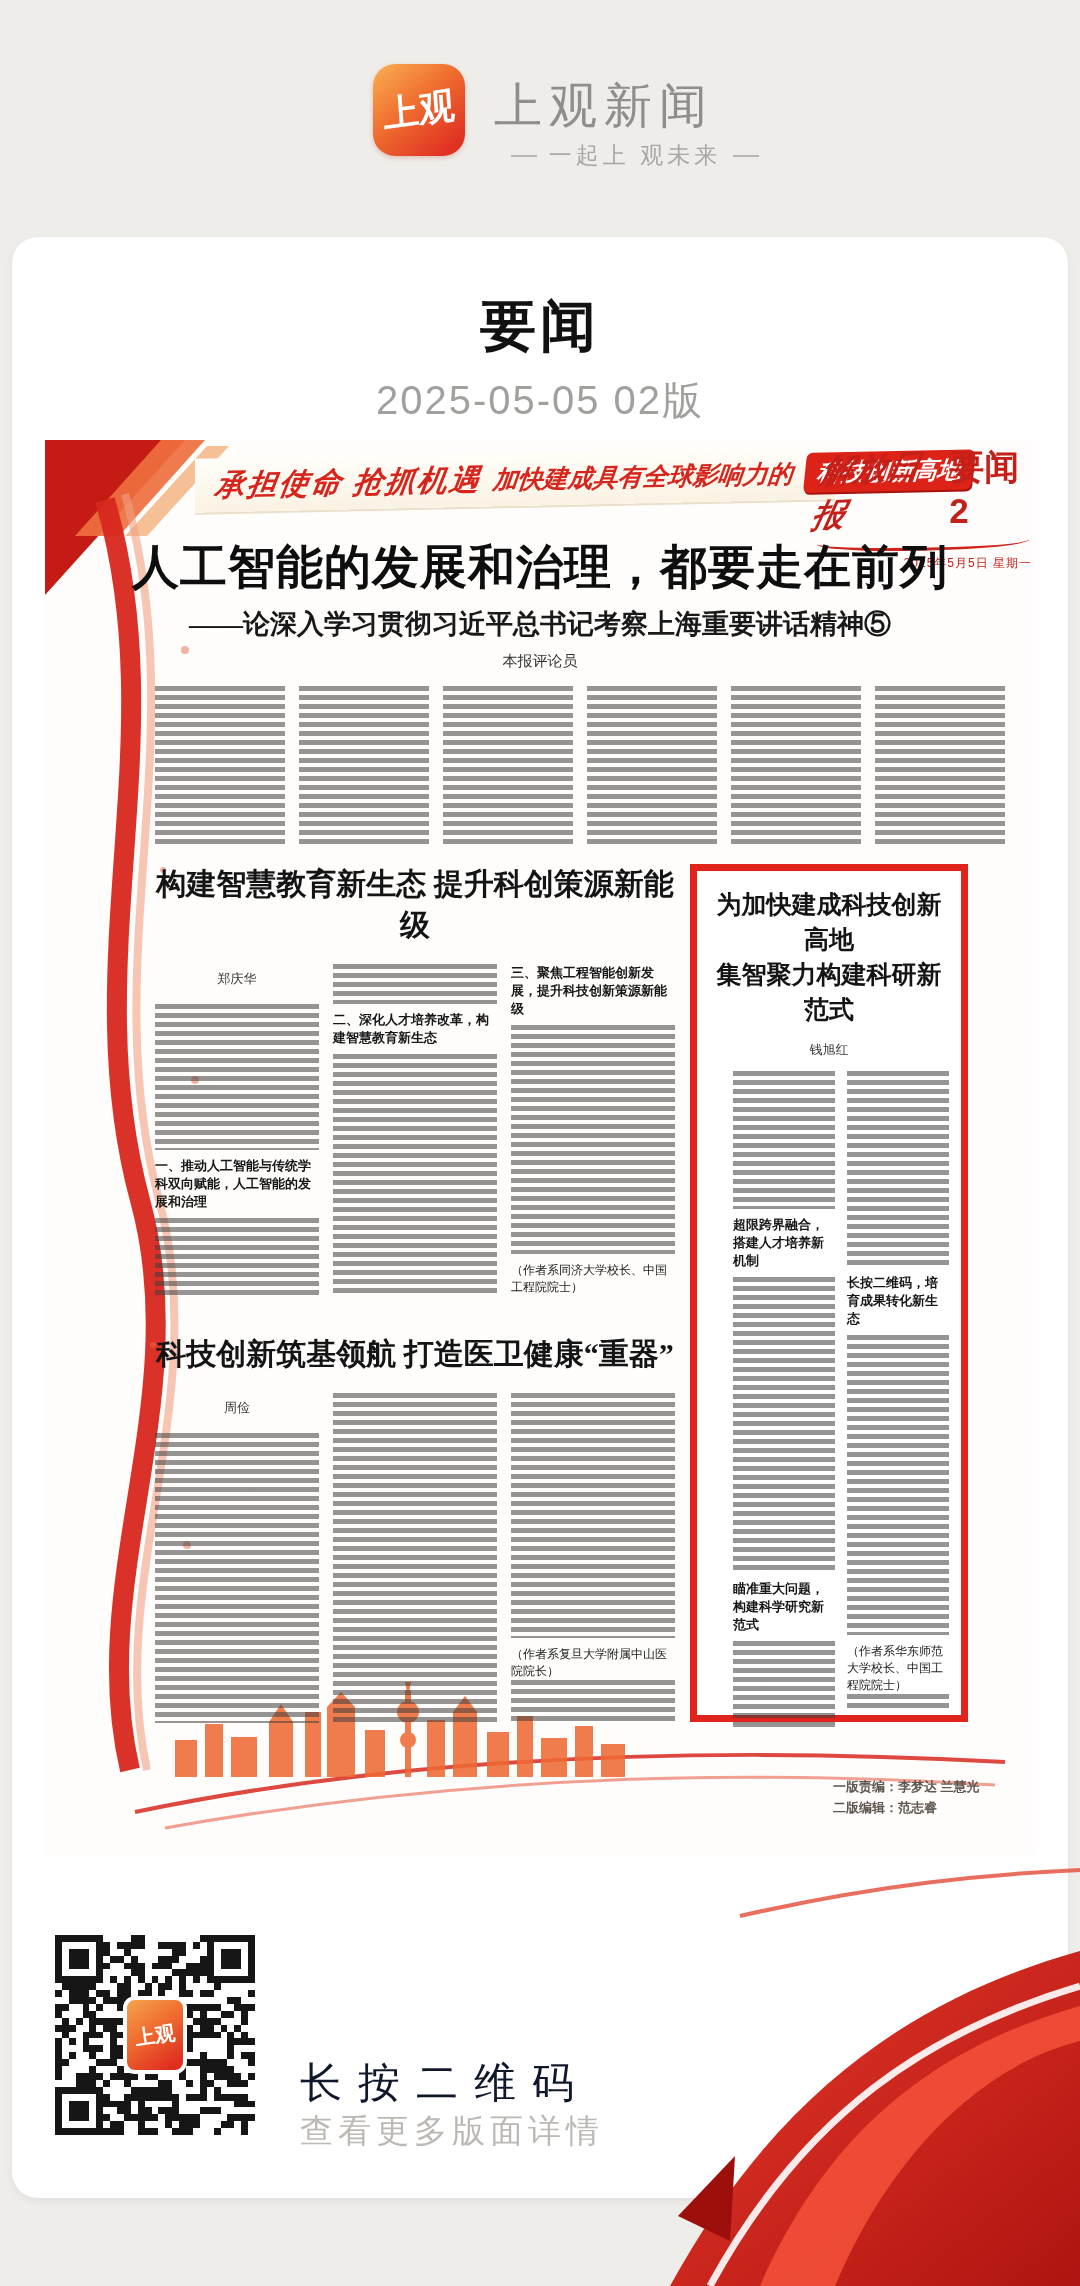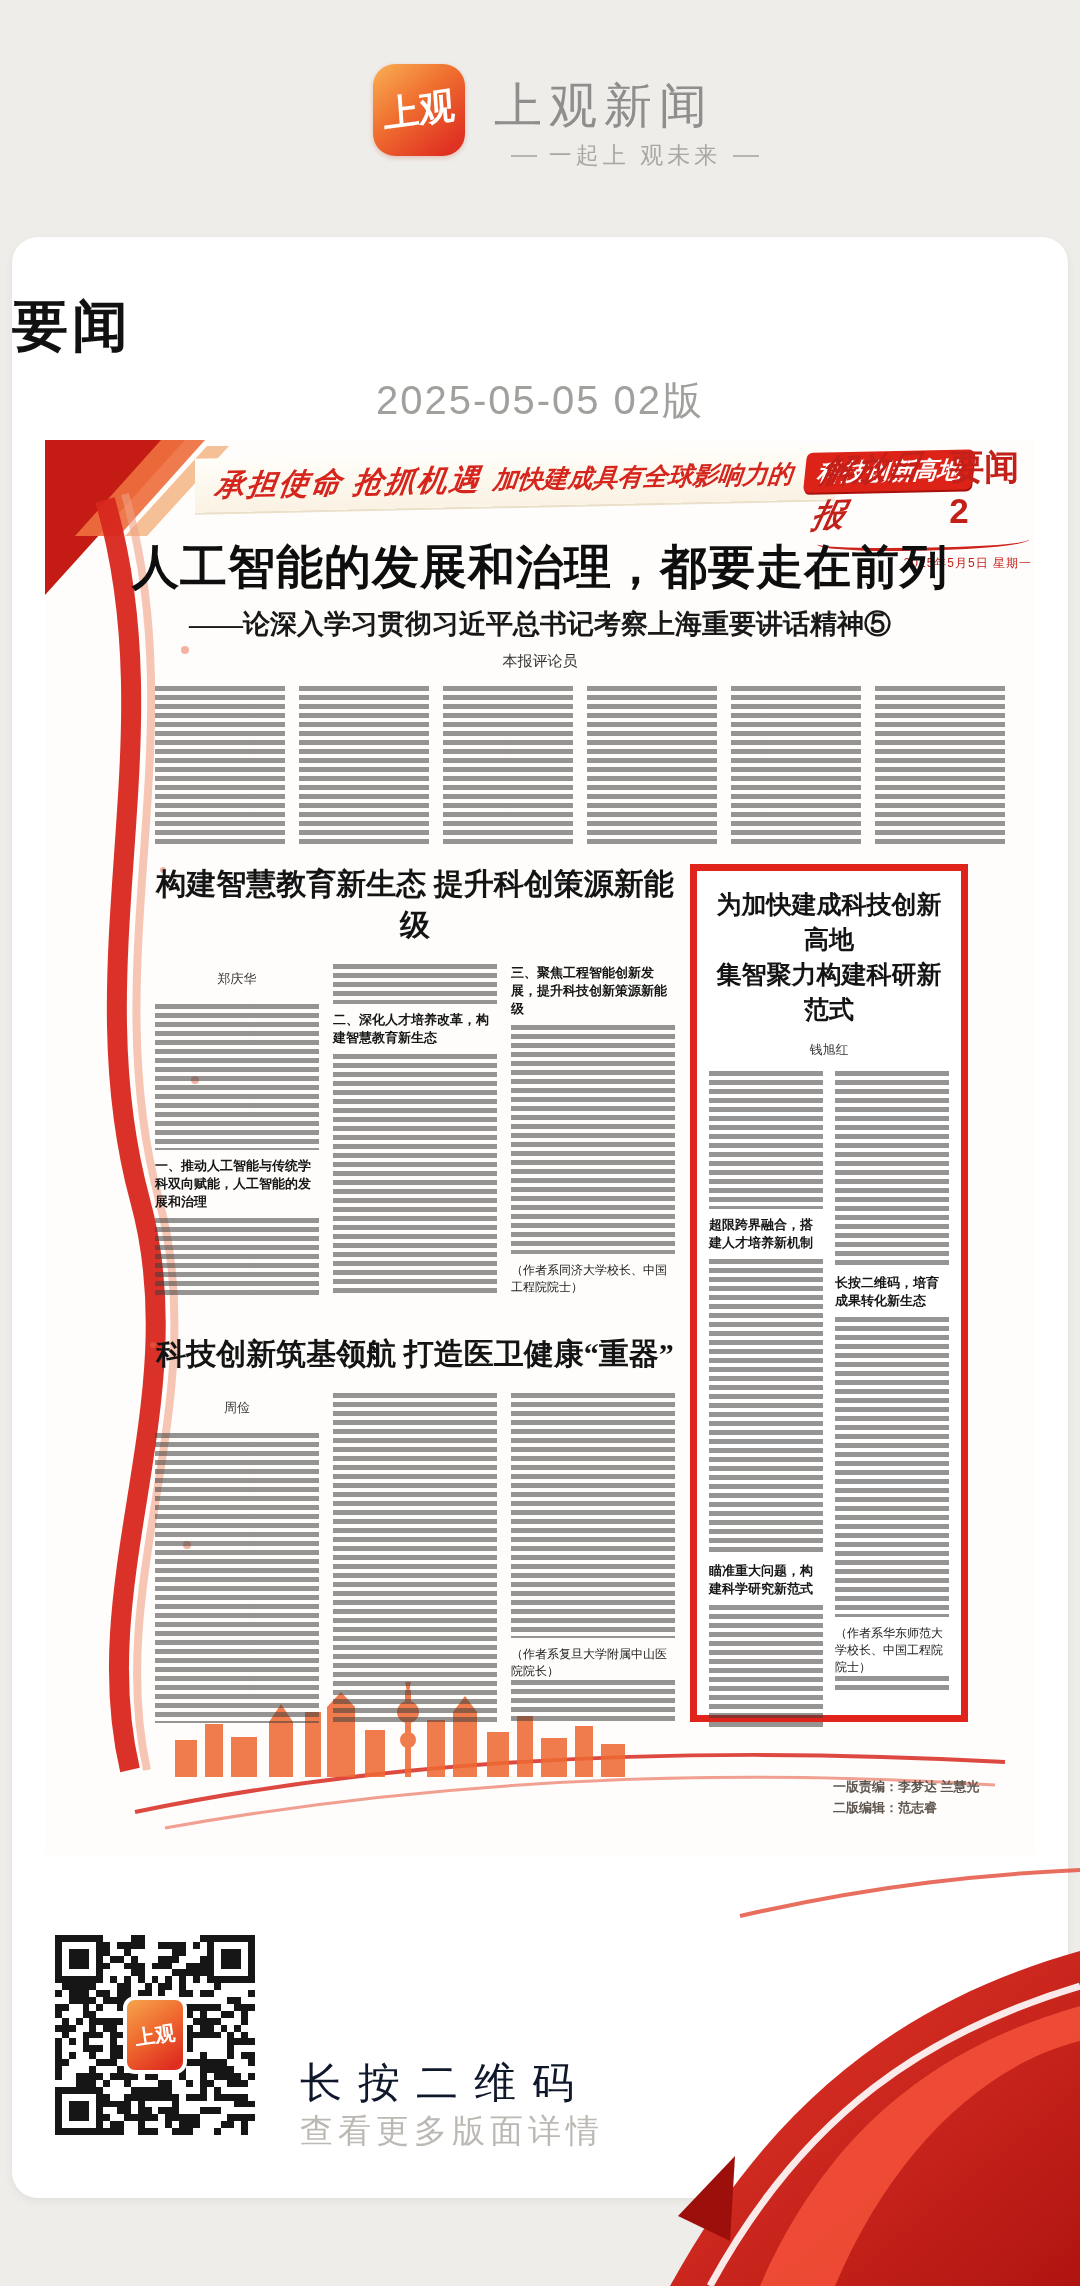--- a/index.html
+++ b/index.html
@@ -13,21 +13,21 @@
   .app-logo span{color:#fff;font-size:36px;font-weight:bold;font-family:"DejaVu Serif",serif;
     transform:rotate(-8deg) skewX(-4deg);}
   .app-name{position:absolute;left:494px;top:74px;font-size:48px;color:#8f8e8c;letter-spacing:7px;}
   .tagline{position:absolute;left:470px;top:140px;width:330px;text-align:center;
     font-size:23px;color:#a9a7a3;letter-spacing:4px;display:flex;align-items:center;justify-content:center;gap:12px;}
   .tagline i{display:inline-block;width:26px;height:2px;background:#b7b5b1;}
 
   
   .card{position:absolute;left:12px;top:237px;width:1056px;height:1961px;background:#fff;
     border-radius:26px;box-shadow:0 3px 10px rgba(0,0,0,.06);}
-  .card-title{position:absolute;left:0;top:52px;width:100%;
+  .card-title{position:absolute;left:0;top:52px;width:100%;text-align:center;
     font-size:56px;font-weight:bold;color:#111;letter-spacing:4px;}
   .card-edition{position:absolute;left:0;top:136px;width:100%;text-align:center;
     font-size:40px;color:#a2a09d;letter-spacing:2px;}
 
   
   .paper{position:absolute;left:33px;top:203px;width:990px;height:1415px;background:#fefdfb;}
   .paper svg{position:absolute;left:0;top:0;}
 
   .banner{position:absolute;left:150px;top:12px;width:620px;height:54px;transform:skewY(-1.2deg);
     background:linear-gradient(180deg,#fffef9,#faf2e3);box-shadow:0 2px 0 #eadfc9;
@@ -66,21 +66,21 @@
   .sec-edu{position:absolute;left:110px;top:424px;width:520px;}
   .sec-edu .cols{margin-top:18px;height:332px;}
   .sec-health{position:absolute;left:110px;top:894px;width:520px;}
   .sec-health .cols{margin-top:18px;height:330px;}
 
   .hl-box{position:absolute;left:645px;top:424px;width:278px;height:858px;border:7px solid #e0241b;
     background:#fff;box-sizing:border-box;padding:16px 12px 12px;}
   .hl-head{text-align:center;font-family:"Liberation Serif","DejaVu Serif",serif;
     font-size:25px;font-weight:800;color:#141414;line-height:35px;}
   .hl-box .byl{margin:14px 0 12px;}
-  .hl-box .cols{height:656px;gap:12px;}
+  .hl-box .cols{height:656px;gap:12px;margin-left:24px;}
 
   .credits{position:absolute;left:788px;top:1336px;font-size:13px;color:#5f5650;line-height:21px;font-weight:bold;}
 
   
   .qr{position:absolute;left:43px;top:1698px;width:200px;height:200px;display:grid;
     grid-template-rows:repeat(29,1fr);grid-template-columns:repeat(29,1fr);background:#fff;}
   .qr i{background:#161616;}
   .qr-logo{position:absolute;left:50%;top:50%;transform:translate(-50%,-50%);width:56px;height:70px;
     border-radius:12px;border:4px solid #fff;z-index:2;
     background:linear-gradient(145deg,#f6a44c,#ef6a2f 45%,#df2e20 90%);

